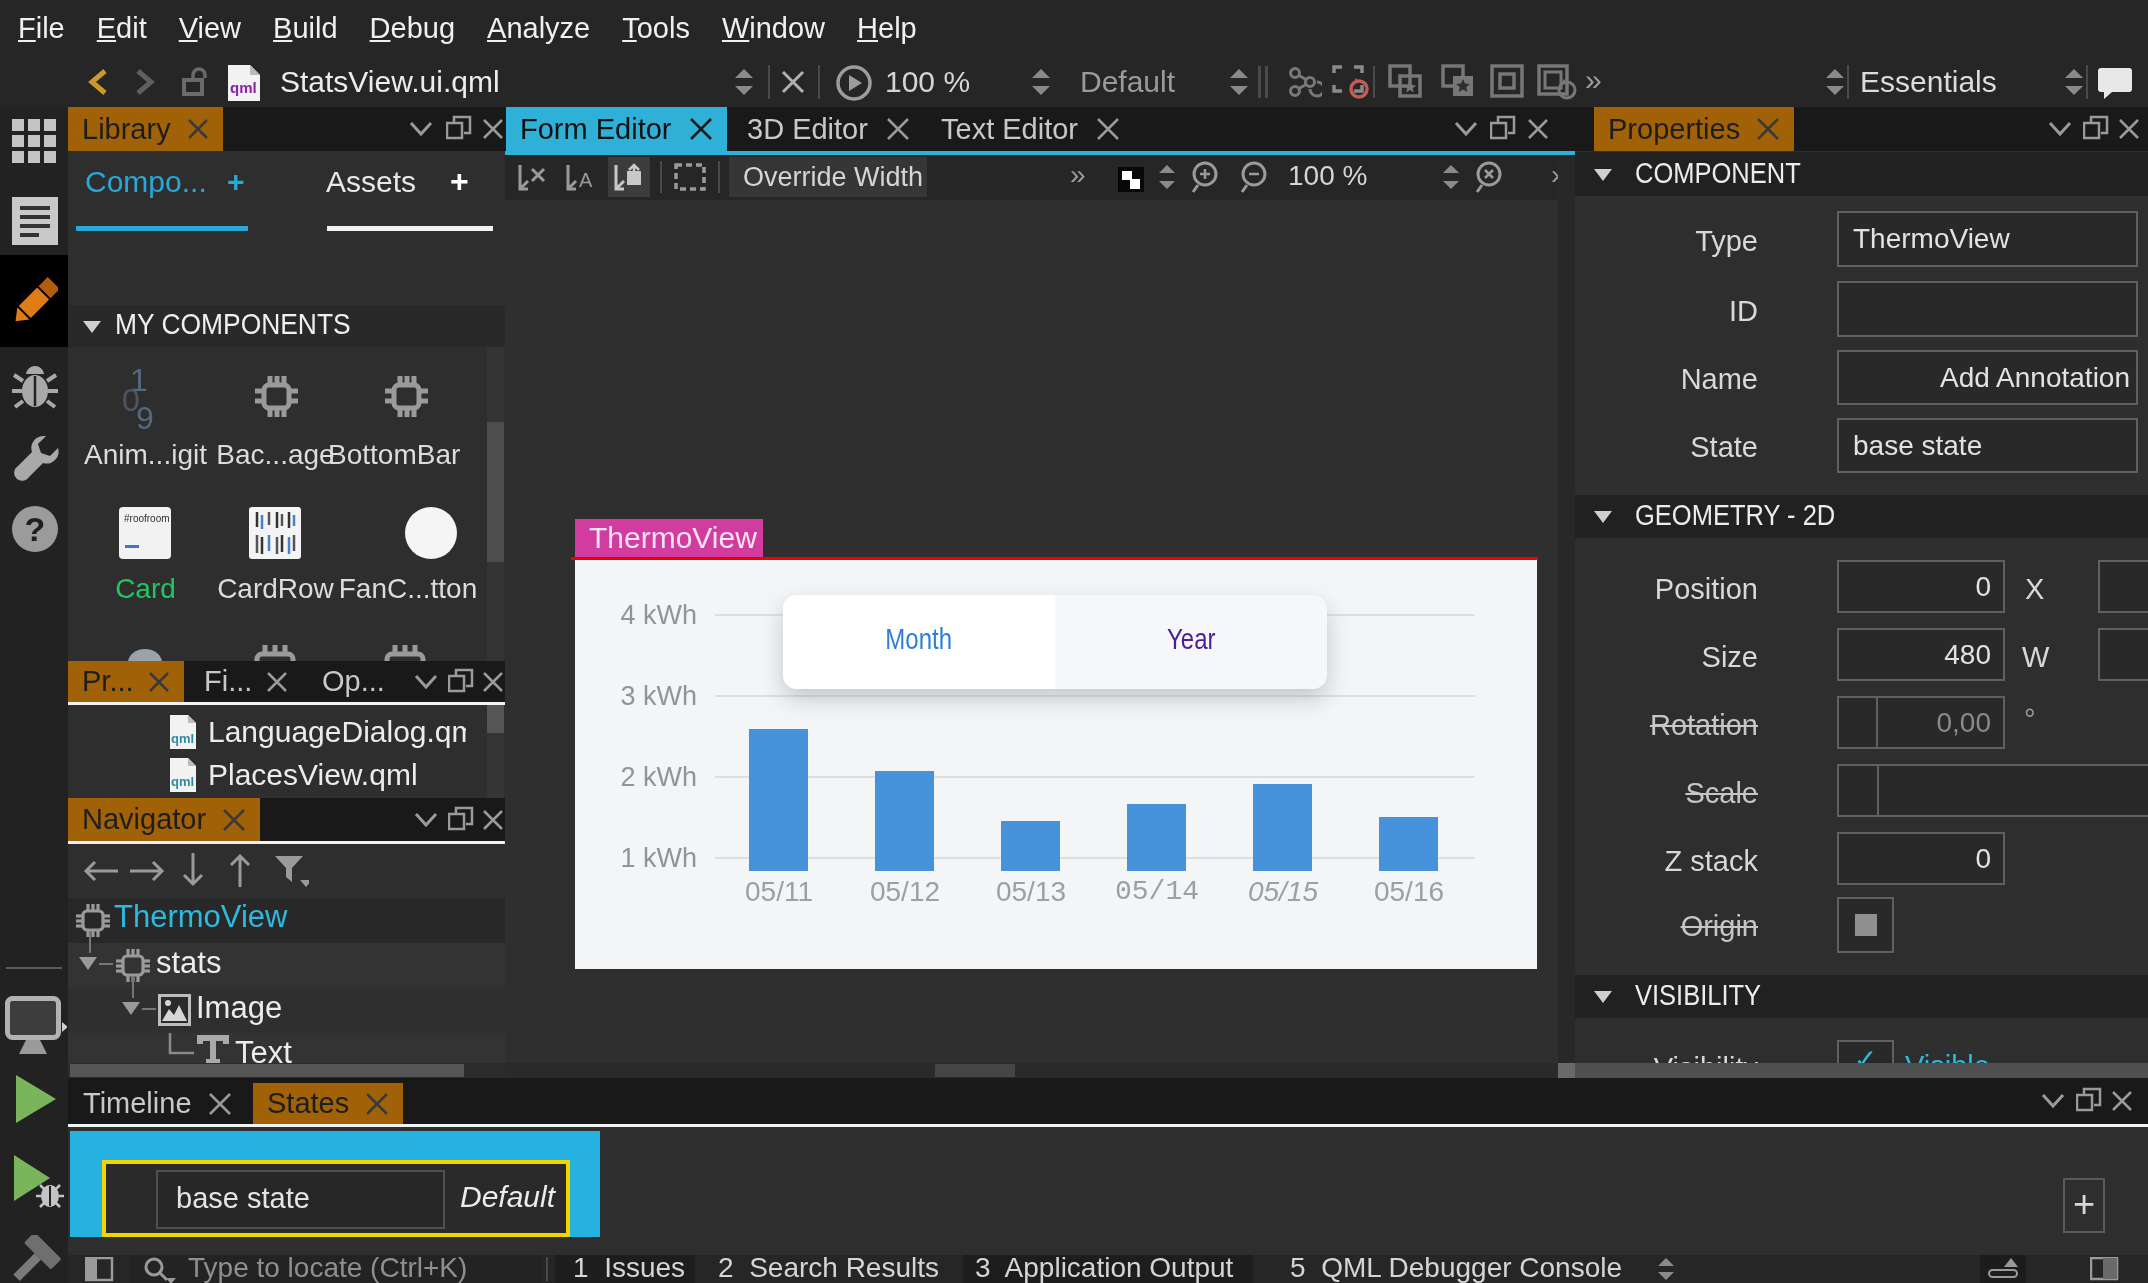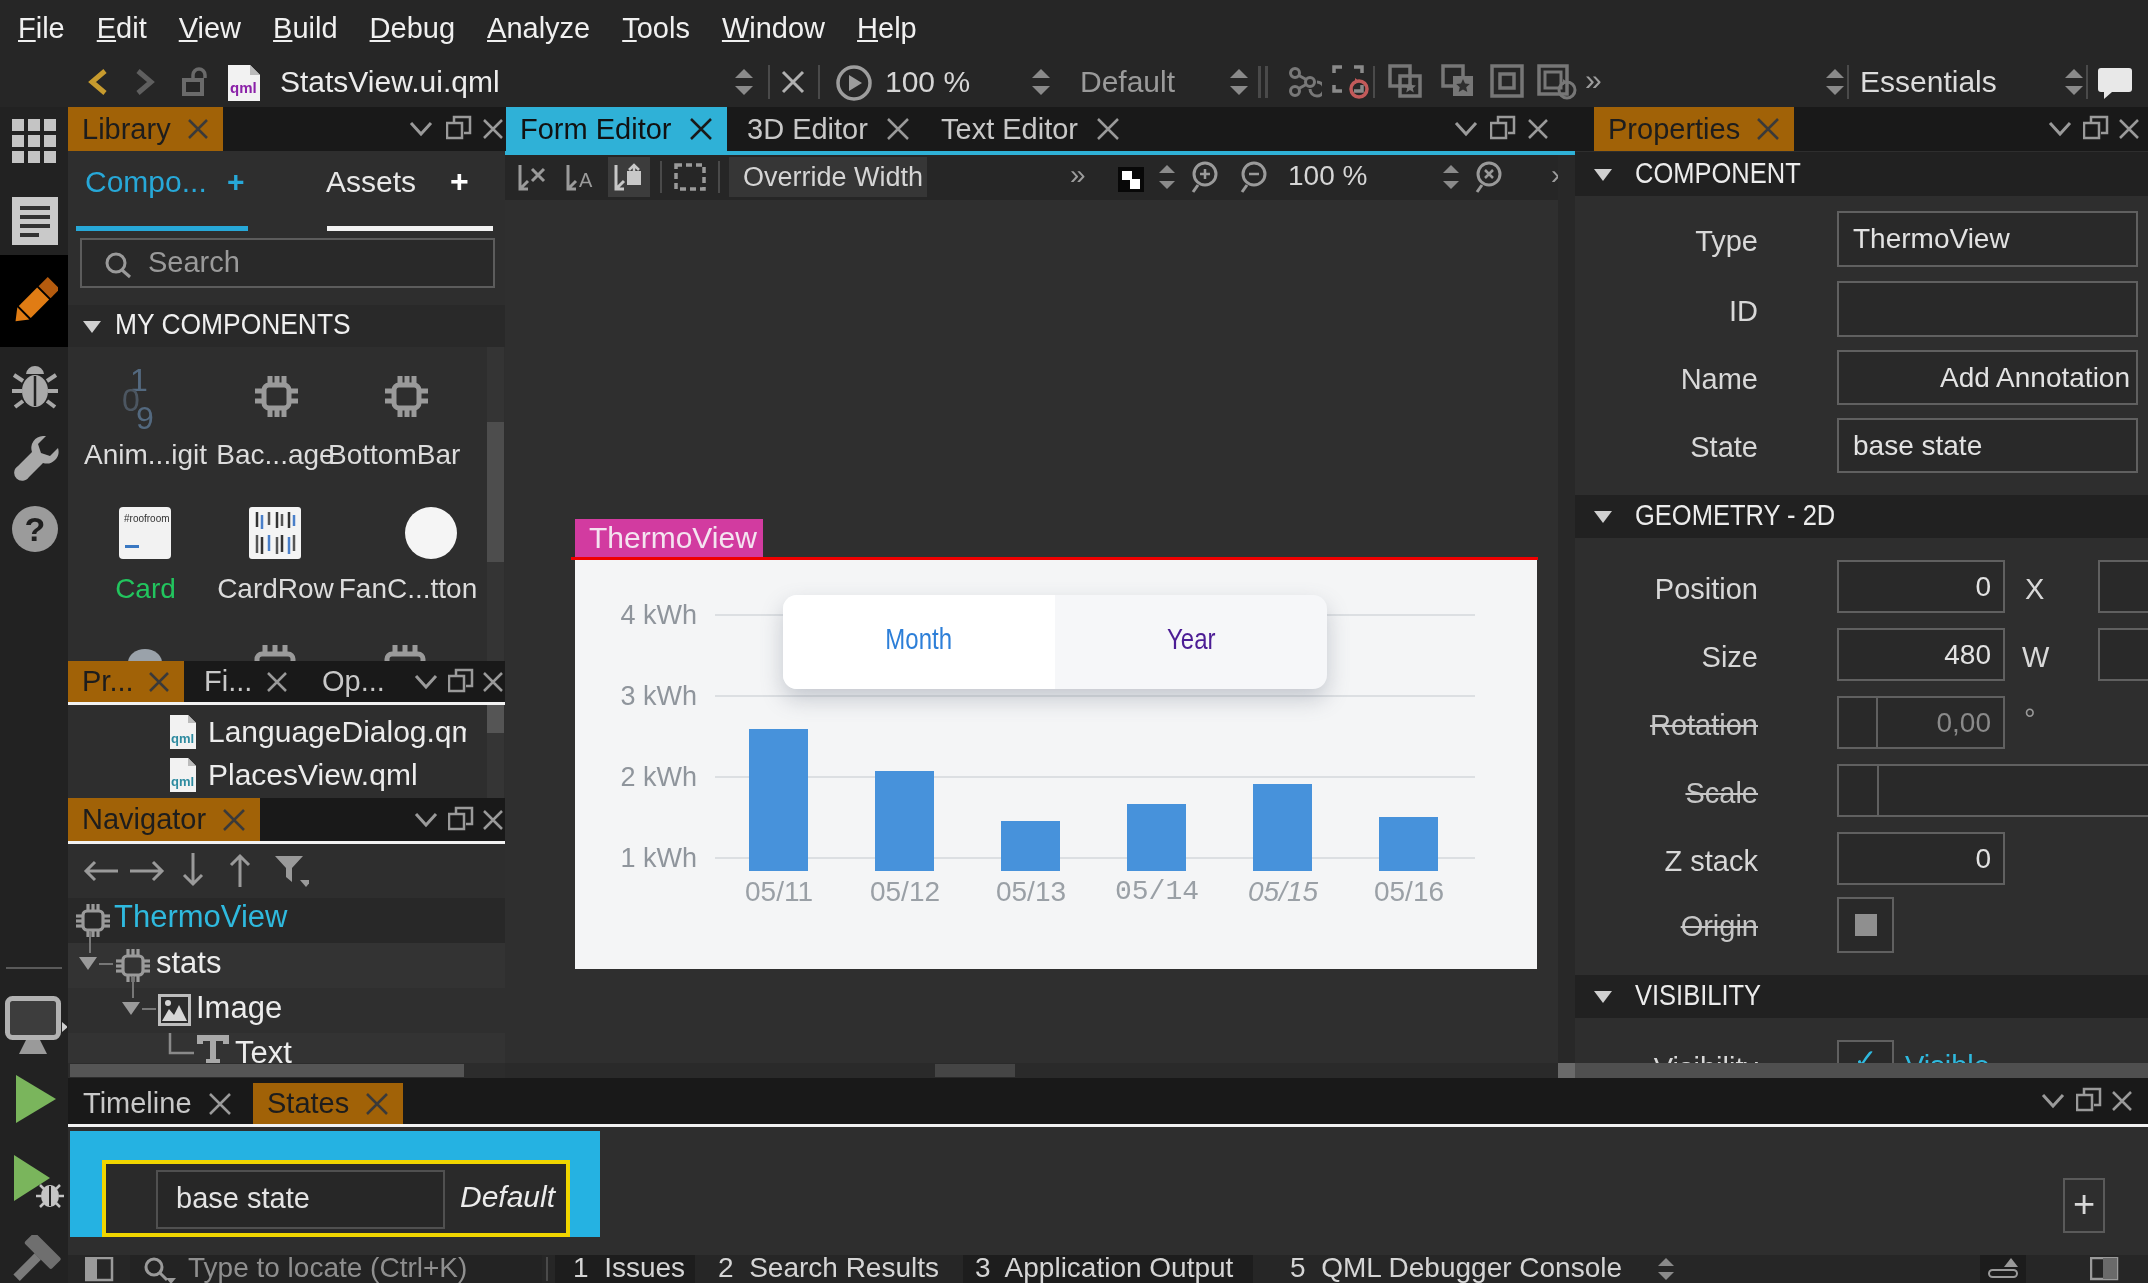--- a/index.html
+++ b/index.html
@@ -252,27 +252,20 @@
           <path d="M2 2 L20 20 M20 2 L2 20" stroke="#9a9a9a" stroke-width="2.5"></path>
         </svg>
     </div>
 
     <div class="abs" style="left:17px;top:58px;font-size:30px;color:#27a8d8;">Compo... <span style="margin-left:12px;font-weight:bold;">+</span></div>
     <div class="abs" style="left:258px;top:58px;font-size:30px;color:#e8e8e8;">Assets</div>
     <div class="abs" style="left:382px;top:56px;font-size:32px;color:#fff;font-weight:bold;">+</div>
     <div class="abs" style="left:8px;top:119px;width:172px;height:5px;background:#27a8d8;"></div>
     <div class="abs" style="left:259px;top:119px;width:166px;height:5px;background:#f2f2f2;"></div>
 
-    <div class="abs" style="left:12px;top:131px;width:415px;height:50px;border:2px solid #5c5c5c;box-sizing:border-box;background:#292929;">
-      <svg class="abs" style="left:22px;top:11px;" width="30" height="28">
-          <circle cx="12" cy="12" r="9" fill="none" stroke="#9a9a9a" stroke-width="3"></circle>
-          <line x1="18" y1="19" x2="26" y2="26" stroke="#9a9a9a" stroke-width="3"></line>
-        </svg>
-      <div class="abs" style="left:66px;top:6px;font-size:29px;color:#9a9a9a;">Search</div>
-    </div>
 
     <div class="abs" style="left:0;top:198px;width:437px;height:42px;background:#292929;">
       <svg class="abs" style="left:14px;top:15px;" width="20" height="14">
           <path d="M1 1 h18 l-9 12 z" fill="#d0d0d0"></path>
         </svg>
       <div class="abs" style="left:47px;top:2px;font-size:30px;color:#f0f0f0;transform:scaleX(0.88);transform-origin:0 0;">MY COMPONENTS</div>
     </div>
 
     <svg class="abs" style="left:48px;top:258px;" width="60" height="64">
       <g opacity="0.8">

